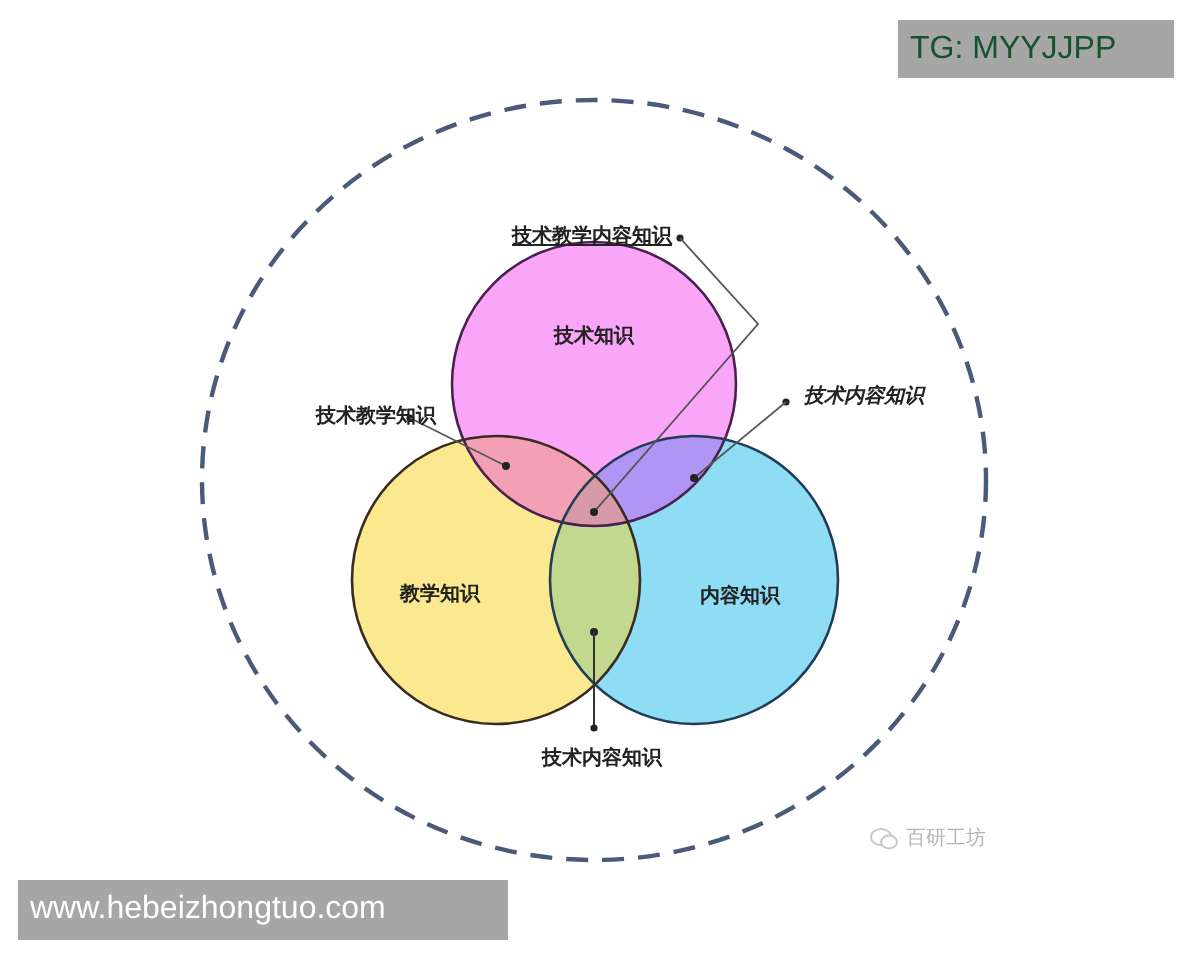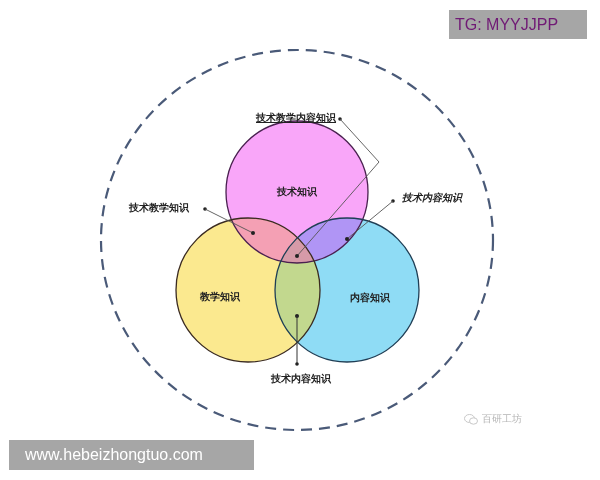--- a/index.html
+++ b/index.html
@@ -10,30 +10,30 @@
   #diagram { position: absolute; left: 0; top: 0; width: 600px; height: 480px; }
   .circle-label {
     position: absolute; font-size: 10px; font-weight: bold; color: #222; white-space: nowrap;
     transform: translate(-50%, -50%);
   }
   .callout-label {
     position: absolute; font-size: 10px; font-weight: bold; color: #222; white-space: nowrap;
   }
   .wm-top {
     position: absolute; left: 449px; top: 10px; width: 138px; height: 29px;
-    background: #a6a6a6; color: #701a75; font-family: "Liberation Sans", sans-serif;
+    background: #a6a6a6; color: #14532d; font-family: "Liberation Sans", sans-serif;
     font-size: 16px; line-height: 29px; padding-left: 6px; box-sizing: border-box;
   }
   .wm-bottom {
     position: absolute; left: 9px; top: 440px; width: 245px; height: 30px;
     background: #a6a6a6; color: #ffffff; font-family: "Liberation Sans", sans-serif;
-    font-size: 16px; line-height: 30px; padding-left: 16px; box-sizing: border-box;
+    font-size: 16px; line-height: 30px; padding-left: 6px; box-sizing: border-box;
   }
   .brand {
-    position: absolute; left: 464px; top: 412px; display: flex; align-items: center; gap: 4px;
+    position: absolute; left: 435px; top: 412px; display: flex; align-items: center; gap: 4px;
     color: #b5b5b5; font-size: 10px;
   }
   .brand-icon { width: 14px; height: 11px; }
 </style>
 </head>
 <body>
 
 <svg id="diagram" viewBox="0 0 600 480" xmlns="http://www.w3.org/2000/svg">
   <defs>
     <clipPath id="clipT">
@@ -89,26 +89,26 @@
     <circle cx="347" cy="239" r="2" fill="#222"></circle>
   </g>
 
   <g>
     <circle cx="297" cy="316" r="2" fill="#222"></circle>
     <line x1="297" y1="316" x2="297" y2="364" stroke="#333" stroke-width="1"></line>
     <circle cx="297" cy="364" r="1.8" fill="#222"></circle>
   </g>
 </svg>
 
-<div class="circle-label" style="left:297px; top:192px;">技术知识</div>
+<div class="circle-label" style="left:297px; top:168px;">技术知识</div>
 <div class="circle-label" style="left:220px; top:297px;text-align:right;">教学知识</div>
 <div class="circle-label" style="left:370px; top:298px;">内容知识</div>
 
 <div class="callout-label" style="left:256px; top:111px;text-decoration:underline;">技术教学内容知识</div>
-<div class="callout-label" style="left:129px; top:201px;font-family:Liberation Mono, monospace;">技术教学知识</div>
+<div class="callout-label" style="left:158px; top:201px;font-family:Liberation Mono, monospace;">技术教学知识</div>
 <div class="callout-label" style="left:402px; top:191px;font-style:italic;">技术内容知识</div>
 <div class="callout-label" style="left:271px; top:372px;">技术内容知识</div>
 
 <div class="brand">
   <svg class="brand-icon" viewBox="0 0 14 11">
     <ellipse cx="5.5" cy="4.5" rx="5" ry="4" fill="none" stroke="#c8c8c8" stroke-width="1"></ellipse>
     <ellipse cx="9.5" cy="7" rx="4" ry="3.2" fill="#fff" stroke="#c8c8c8" stroke-width="1"></ellipse>
   </svg>
   <span>百研工坊</span>
 </div>

